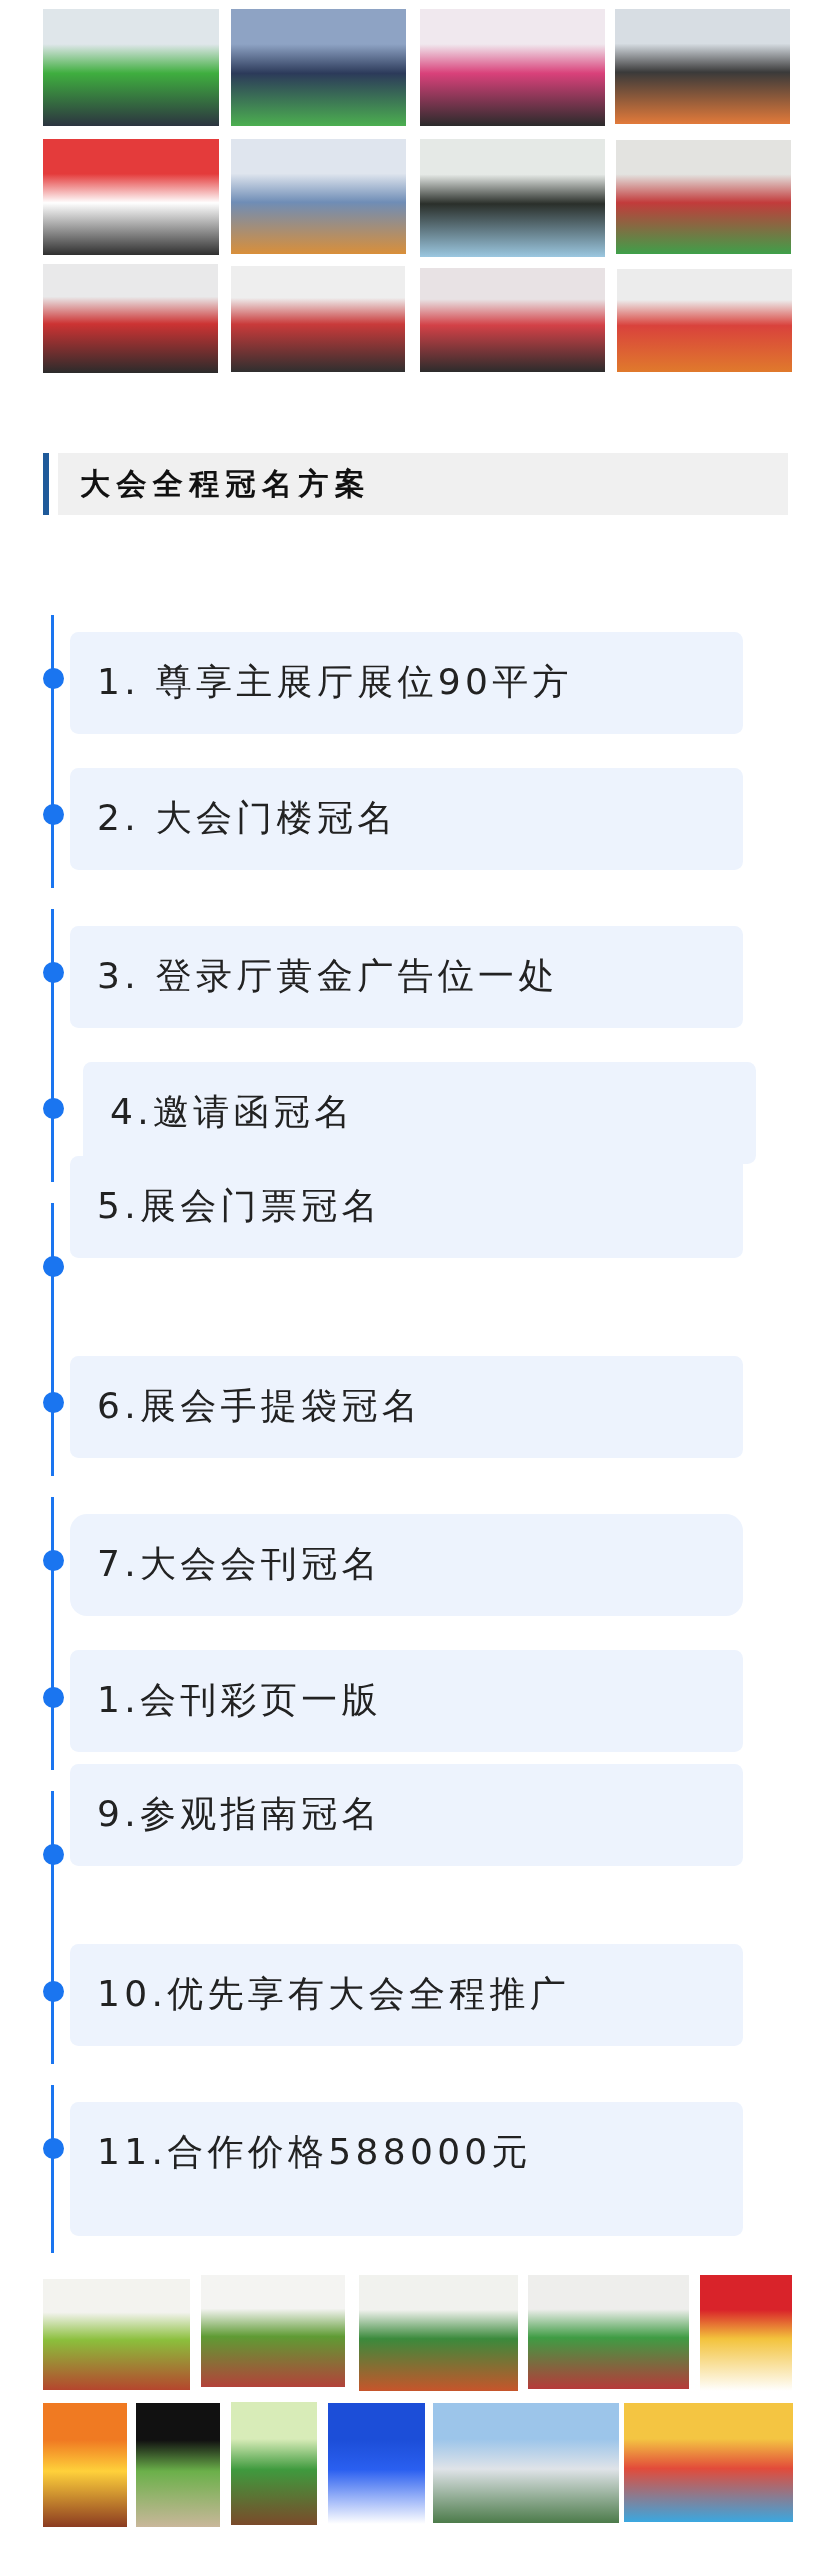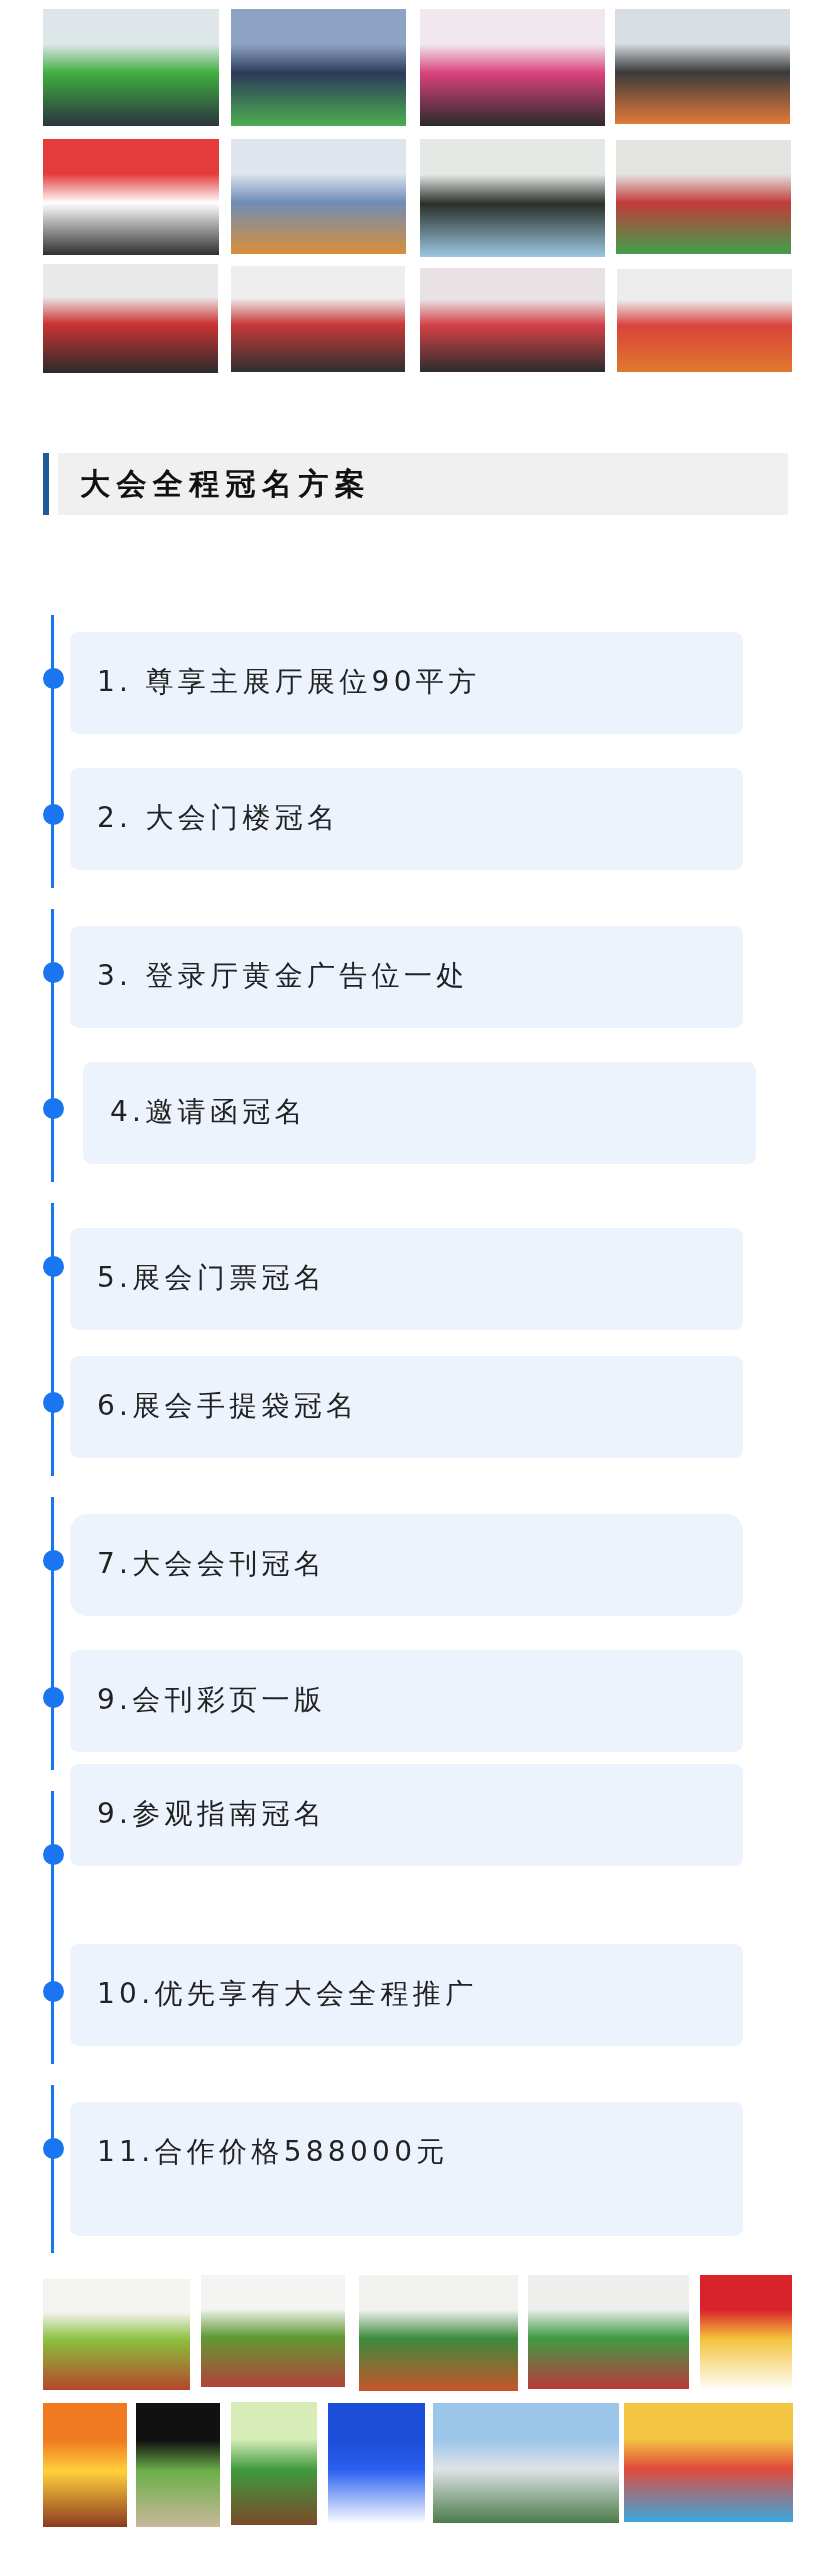--- a/index.html
+++ b/index.html
@@ -7,21 +7,21 @@
        font-family:"DejaVu Sans","Liberation Sans",sans-serif;}
   .photo{position:absolute;overflow:hidden;}
   .photo .ph{position:absolute;inset:0;}
   .section-header{position:absolute;left:43px;top:453px;width:745px;height:62px;}
   .section-header .bar{position:absolute;left:0;top:0;width:6.4px;height:62px;background:#1f5a9a;}
   .section-header .bg{position:absolute;left:15px;top:0;right:0;height:62px;background:#f0f0f0;}
   .section-header .title{position:absolute;left:37px;top:0;height:62px;line-height:62px;
        font-size:30px;font-weight:bold;letter-spacing:6.4px;color:#111;}
   .tl-line{position:absolute;left:51px;width:2.8px;background:#1a75f0;}
   .card{position:absolute;left:70px;width:673px;height:102px;background:#edf3fd;border-radius:8.5px;}
-  .card .label{position:absolute;left:27px;top:31px;font-size:28px;line-height:37px;letter-spacing:4.3px;color:#222;white-space:nowrap;}
+  .card .label{position:absolute;left:27px;top:31px;font-size:36px;line-height:37px;letter-spacing:4.3px;color:#222;white-space:nowrap;}
   .dot{position:absolute;left:43px;width:21px;height:21px;border-radius:50%;background:#1a75f0;}
 </style>
 </head>
 <body>
 
 <div>
   <div class="photo" style="left:43px;top:9.2px;width:176px;height:117px;" title="registration-hall-crowd">
       <div class="ph" style="background: linear-gradient(rgb(223, 230, 234) 0%, rgb(223, 230, 234) 30%, rgb(63, 174, 63) 55%, rgb(44, 52, 64) 100%);"></div>
     </div>
   <div class="photo" style="left:231px;top:9.2px;width:175px;height:117px;" title="crowded-entrance">
@@ -83,36 +83,36 @@
   <div class="card" style="top:926px;">
     <span class="label">3. 登录厅黄金广告位一处</span>
   </div>
   <div class="dot" style="top:962px;"></div>
   <div class="card" style="top:1062px;margin-left:13px;">
     <span class="label">4.邀请函冠名</span>
   </div>
   <div class="dot" style="top:1098px;"></div>
 
   <div class="tl-line" style="top:1203px;height:273px;"></div>
-  <div class="card" style="top:1228px;">
+  <div class="card" style="top:1156px;">
     <span class="label">5.展会门票冠名</span>
   </div>
   <div class="dot" style="top:1256px;"></div>
   <div class="card" style="top:1356px;">
     <span class="label">6.展会手提袋冠名</span>
   </div>
   <div class="dot" style="top:1392px;"></div>
 
   <div class="tl-line" style="top:1497px;height:273px;"></div>
   <div class="card" style="top:1514px;border-radius:17px;">
     <span class="label">7.大会会刊冠名</span>
   </div>
   <div class="dot" style="top:1550px;"></div>
   <div class="card" style="top:1650px;">
-    <span class="label">9.会刊彩页一版</span>
+    <span class="label">1.会刊彩页一版</span>
   </div>
   <div class="dot" style="top:1687px;"></div>
 
   <div class="tl-line" style="top:1791px;height:273px;"></div>
   <div class="card" style="top:1764px;">
     <span class="label">9.参观指南冠名</span>
   </div>
   <div class="dot" style="top:1844px;"></div>
   <div class="card" style="top:1944px;">
     <span class="label">10.优先享有大会全程推广</span>

